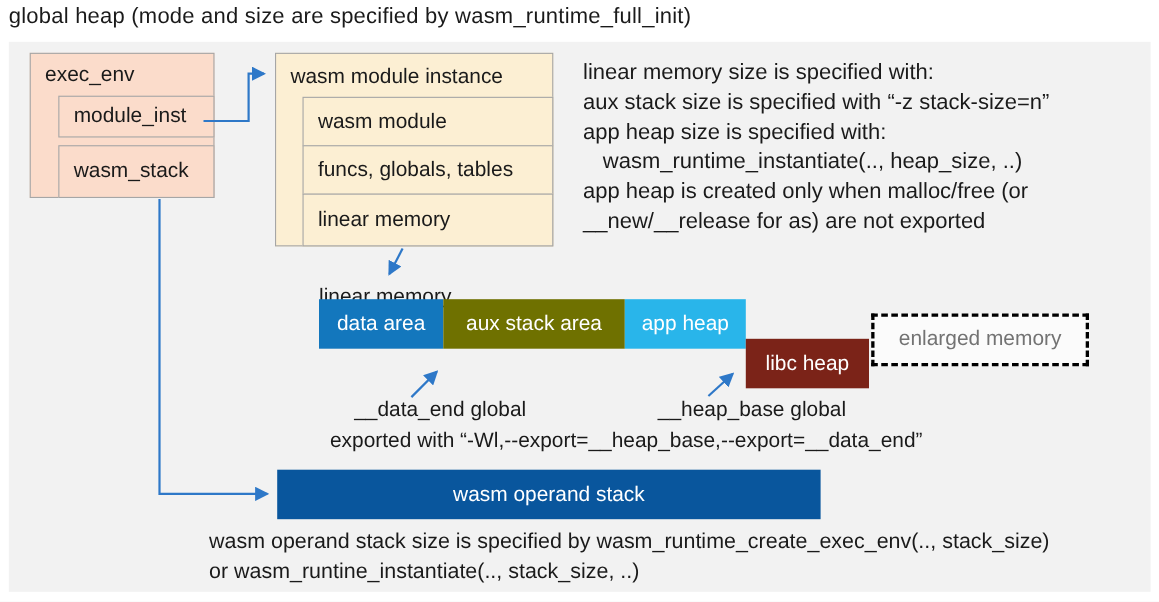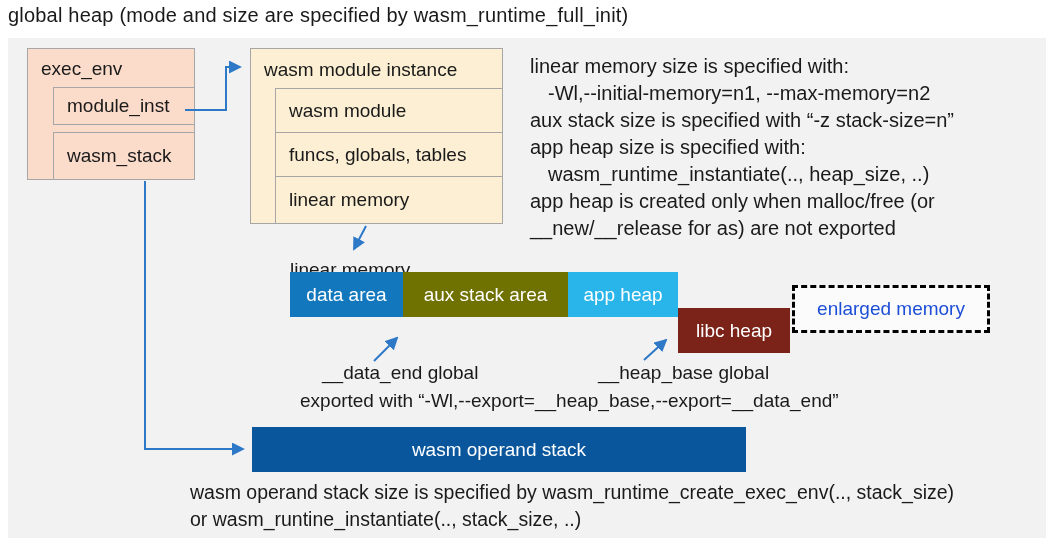--- a/index.html
+++ b/index.html
@@ -49,21 +49,21 @@
     color:#ffffff; font-size:19px; white-space:nowrap;
   }
   .seg-data  { width:113px; background:#1377bd; }
   .seg-aux   { width:165px; background:#6f7100; }
   .seg-app   { width:110px; background:#29b5ea; }
   .seg-libc  { width:112px; background:#7b2318;margin-top:36px; }
   #seg-enlarged {
     left:792px; top:285px; width:192px; height:42px;
     border:3px dashed #000000; background:#fbfbfb; box-sizing:content-box;
     display:flex; align-items:center; justify-content:center;
-    color:#1d4ed8; font-size:19px;
+    color:#737373; font-size:19px;
   }
 
   .annot { font-size:19px; white-space:nowrap; }
   #data-end-label  { left:322px; top:362px; }
   #heap-base-label { left:598px; top:362px; }
   #export-note     { left:300px; top:390px; }
 
   #operand-bar {
     left:252px; top:427px; width:494px; height:45px; background:#09569d;
     display:flex; align-items:center; justify-content:center;
@@ -85,21 +85,20 @@
 
 <div class="abs box outer cream" id="inst-outer">
   <div class="hdr">wasm module instance</div>
 </div>
 <div class="abs box cream" id="row-wasm-module">wasm module</div>
 <div class="abs box cream" id="row-funcs">funcs, globals, tables</div>
 <div class="abs box cream" id="row-linmem">linear memory</div>
 
 <div class="abs notes" id="notes-right">
   <div>linear memory size is specified with:</div>
-  <div class="indent">-Wl,--initial-memory=n1, --max-memory=n2</div>
   <div>aux stack size is specified with “-z stack-size=n”</div>
   <div>app heap size is specified with:</div>
   <div class="indent">wasm_runtime_instantiate(.., heap_size, ..)</div>
   <div>app heap is created only when malloc/free (or</div>
   <div>__new/__release for as) are not exported</div>
 </div>
 
 <div class="abs annot" id="lin-label">linear memory</div>
 <div class="abs" id="lin-bar">
   <div class="seg seg-data">data area</div>

